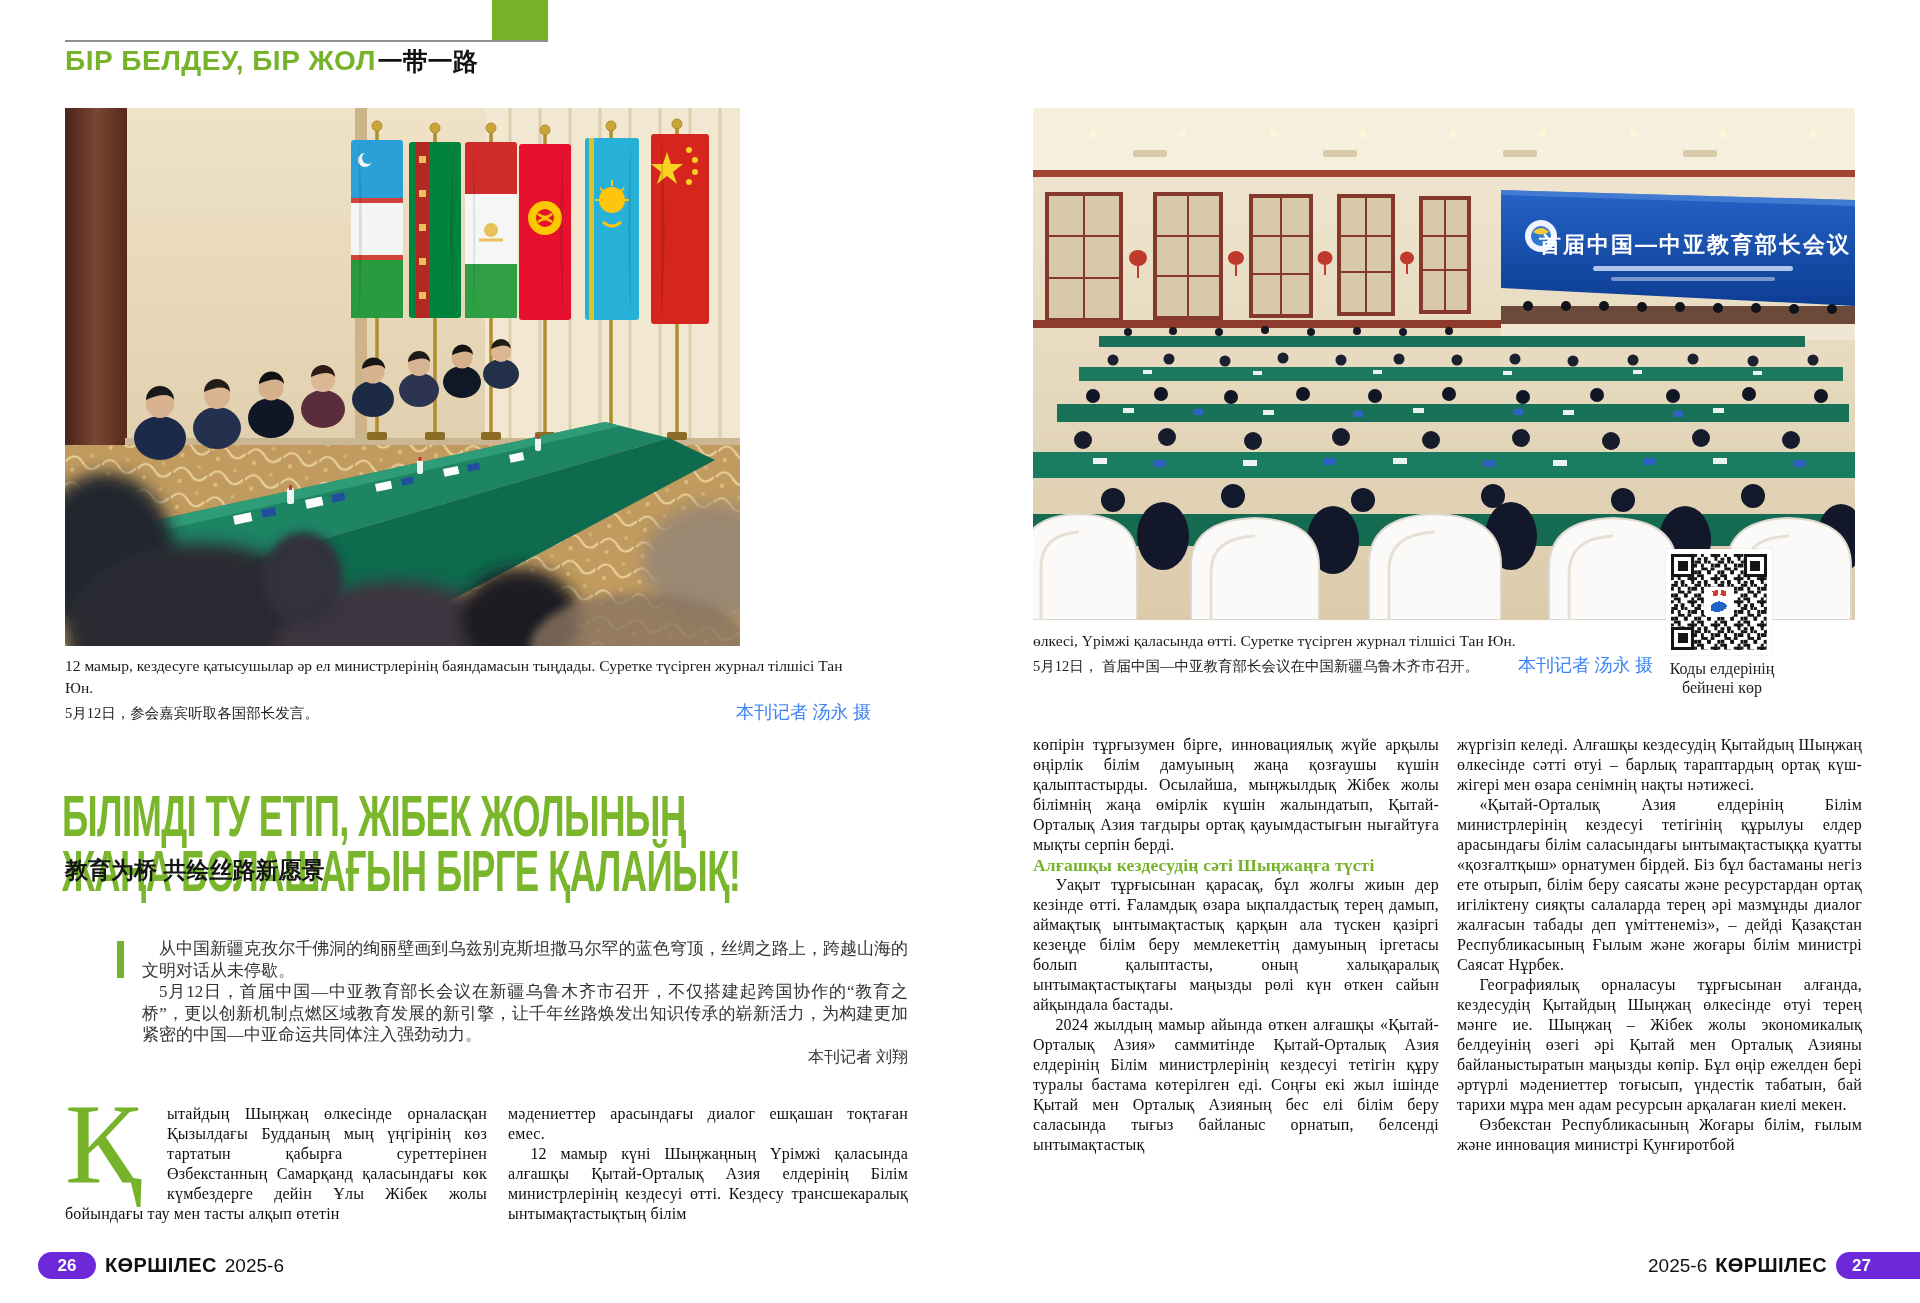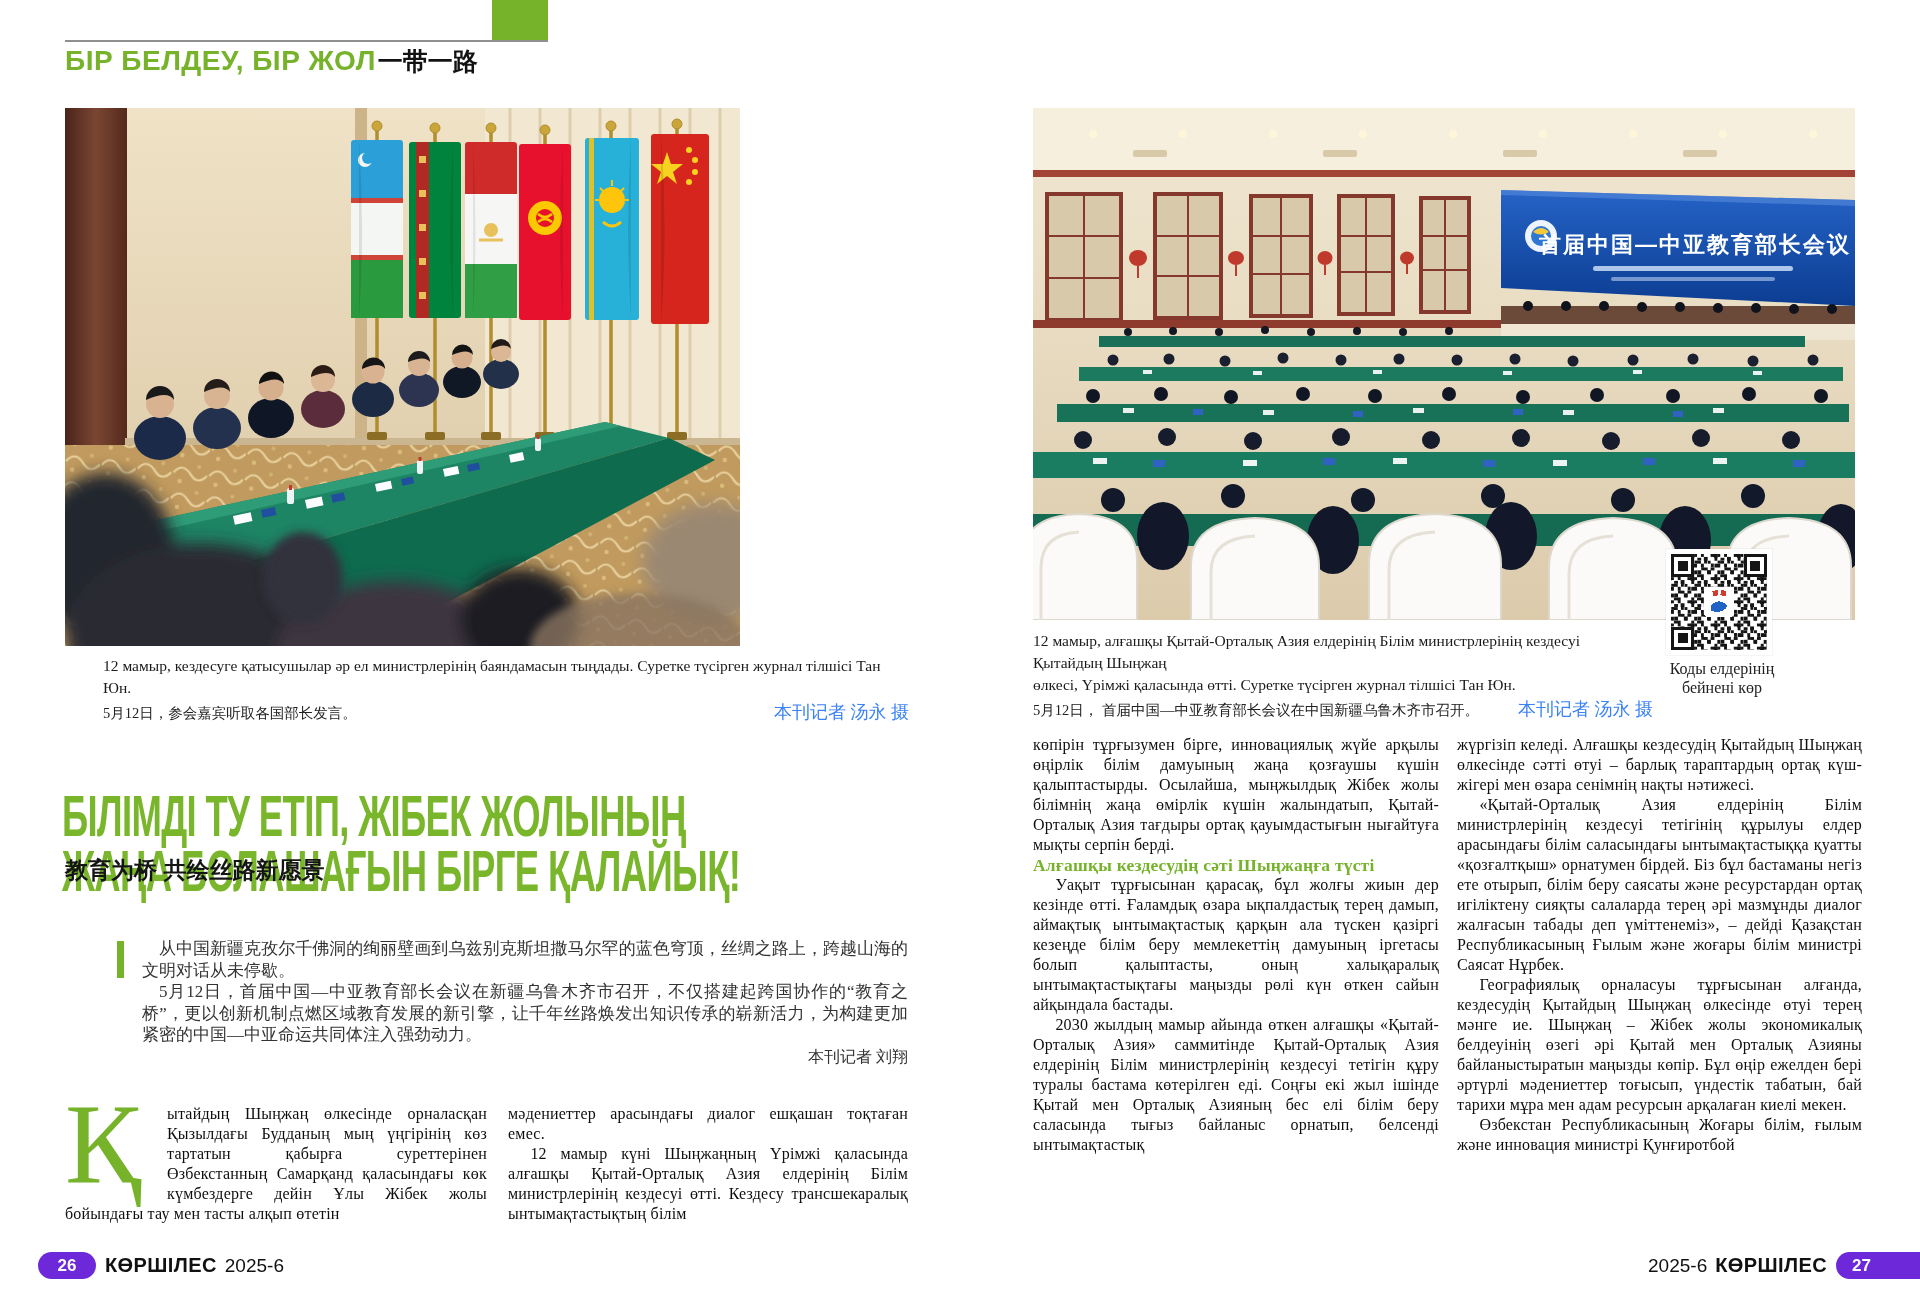--- a/index.html
+++ b/index.html
@@ -15,21 +15,21 @@
               font-size:28px;color:#76b32b;letter-spacing:0.5px;}
   .section-zh{font-family:sans-serif;font-weight:bold;font-size:25px;color:#121212;margin-left:2px;}
 
   
   .photo{overflow:hidden;background:#d8c9ab;}
   .photo-left{left:65px;top:108px;width:675px;height:538px;}
   .photo-right{left:1033px;top:108px;width:822px;height:512px;}
 
   
   .caption{font-size:15.5px;line-height:22px;color:#1a1a1a;}
-  .caption-left{left:65px;top:655px;width:806px;margin-left:38px;}
+  .caption-left{left:65px;top:655px;width:806px;}
   .caption-right{left:1033px;top:630px;width:620px;}
   .cap-row{display:flex;justify-content:space-between;align-items:baseline;margin-top:2px;}
   .zh{font-family:serif;}
   .cap-zh{font-size:14.5px;color:#222;}
   .cap-credit{font-size:18px;color:#3b82f6;}
 
   
   .headline{left:62px;top:741px;margin-top:48px;}
   .headline-line{display:block;white-space:nowrap;transform:scaleX(0.64);transform-origin:0 0;
     font-family:"Liberation Sans","DejaVu Sans",sans-serif;font-weight:bold;font-size:57px;
@@ -630,33 +630,32 @@
         <path d="M12 15.6 q2.5 -2.6 5 0 q-1 2.6 -5 1.6 z" fill="#1f63c4"></path>
       </g>
     </svg>
   </div>
   <div class="abs qr-caption">
     <div>Коды елдерінің</div>
     <div>бейнені көр</div>
   </div>
 
   <div class="abs caption caption-right">
-    <div>12 мамыр, алғашқы Қытай-Орталық Азия елдерінің  Білім министрлерінің кездесуі Қытайдың Шыңжаң</div>
     <div>өлкесі, Үрімжі қаласында өтті. Суретке түсірген журнал тілшісі Тан Юн.</div>
     <div class="cap-row">
       <span class="zh cap-zh">5月12日， 首届中国—中亚教育部长会议在中国新疆乌鲁木齐市召开。</span>
       <span class="zh cap-credit">本刊记者 汤永 摄</span>
     </div>
   </div>
 
   <div class="abs bodycol right-col1">
     <p>көпірін тұрғызумен бірге, инновациялық жүйе арқылы өңірлік білім дамуының жаңа қозғаушы күшін қалыптастырды. Осылайша, мыңжылдық Жібек жолы білімнің жаңа өмірлік күшін жалындатып, Қытай-Орталық Азия тағдыры ортақ қауымдастығын нығайтуға мықты серпін берді.</p>
     <p class="subhead">Алғашқы кездесудің сәті Шыңжаңға түсті</p>
     <p class="ind">Уақыт тұрғысынан қарасақ, бұл жолғы жиын дер кезінде өтті. Ғаламдық өзара ықпалдастық терең дамып, аймақтық ынтымақтастық қарқын ала түскен қазіргі кезеңде білім беру мемлекеттің дамуының іргетасы болып қалыптасты, оның халықаралық ынтымақтастықтағы маңызды рөлі күн өткен сайын айқындала бастады.</p>
-    <p class="ind">2030 жылдың мамыр айында өткен алғашқы «Қытай-Орталық Азия» саммитінде Қытай-Орталық Азия елдерінің Білім министрлерінің кездесуі тетігін құру туралы бастама көтерілген еді. Соңғы екі жыл ішінде Қытай мен Орталық Азияның бес елі білім беру саласында тығыз байланыс орнатып, белсенді ынтымақтастық</p>
+    <p class="ind">2024 жылдың мамыр айында өткен алғашқы «Қытай-Орталық Азия» саммитінде Қытай-Орталық Азия елдерінің Білім министрлерінің кездесуі тетігін құру туралы бастама көтерілген еді. Соңғы екі жыл ішінде Қытай мен Орталық Азияның бес елі білім беру саласында тығыз байланыс орнатып, белсенді ынтымақтастық</p>
   </div>
   <div class="abs bodycol right-col2">
     <p>жүргізіп келеді. Алғашқы кездесудің Қытайдың Шыңжаң өлкесінде сәтті өтуі – барлық тараптардың ортақ күш-жігері мен өзара сенімнің нақты нәтижесі.</p>
     <p class="ind">«Қытай-Орталық Азия елдерінің Білім министрлерінің кездесуі тетігінің құрылуы елдер арасындағы білім саласындағы ынтымақтастыққа қуатты «қозғалтқыш» орнатумен бірдей. Біз бұл бастаманы негіз ете отырып, білім беру саясаты және ресурстардан ортақ игіліктену сияқты салаларда терең әрі мазмұнды диалог жалғасын табады деп үміттенеміз», – дейді Қазақстан Республикасының Ғылым және жоғары білім министрі Саясат Нұрбек.</p>
     <p class="ind">Географиялық орналасуы тұрғысынан алғанда, кездесудің Қытайдың Шыңжаң өлкесінде өтуі терең мәнге ие. Шыңжаң – Жібек жолы экономикалық белдеуінің өзегі әрі Қытай мен Орталық Азияны байланыстыратын маңызды көпір. Бұл өңір ежелден бері әртүрлі мәдениеттер тоғысып, үндестік табатын, бай тарихи мұра мен адам ресурсын арқалаған киелі мекен.</p>
     <p class="ind">Өзбекстан Республикасының Жоғары білім, ғылым және инновация министрі Қунғиротбой</p>
   </div>
 
   <div class="abs footer footer-right">
     <span class="mag-issue">2025-6</span>

